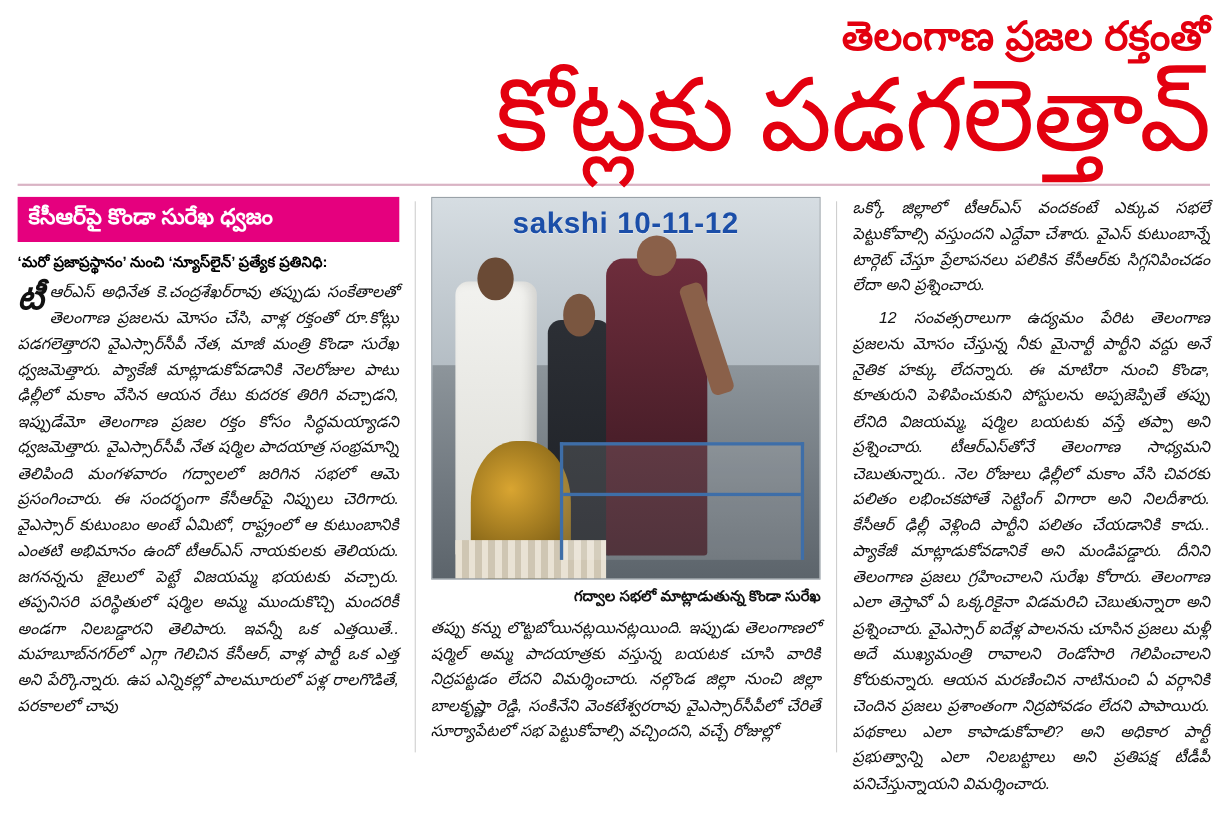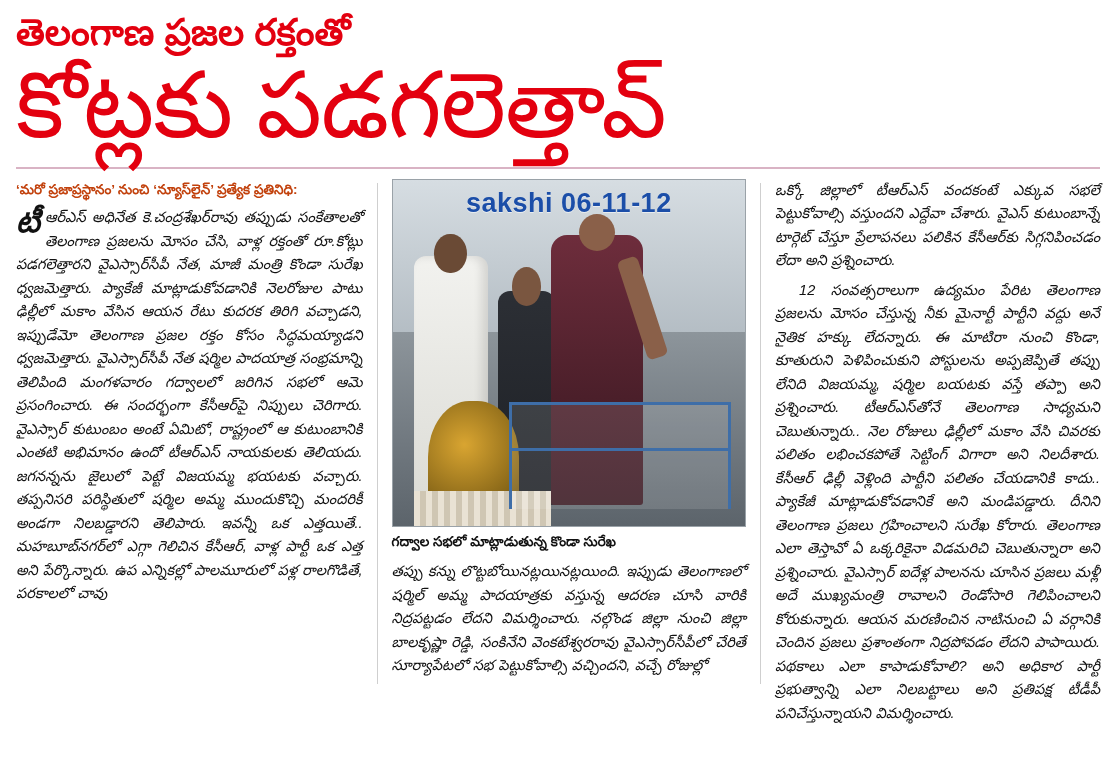--- a/index.html
+++ b/index.html
@@ -19,21 +19,21 @@
     position: relative;
     width: 1116px;
     height: 758px;
     background: #fff;
     box-sizing: border-box;
     padding: 0 16px;
   }
 
   
   .masthead {
-    text-align: left;
+    text-align: right;
     padding-top: 14px;
   }
   .kicker {
     font-size: 37px;
     line-height: 1.05;
     font-weight: bold;
     color: #e3000f;
     letter-spacing: 0px;
     font-family: "Liberation Sans", sans-serif;
   }
@@ -79,21 +79,21 @@
     font-weight: bold;
     font-size: 20px;
     padding: 7px 10px 9px 10px;
     line-height: 1.25;
     margin-bottom: 10px;
   }
 
   .byline {
     font-size: 13.5px;
     font-weight: bold;
-    color: #c2410c;
+    color: #000000;
     margin: 2px 0 8px 0;
     line-height: 1.3;
   }
 
   
   .body-text {
     font-size: 14.5px;
     line-height: 1.62;
     text-align: justify;
     color: #111;
@@ -207,21 +207,21 @@
   }
   .flowers {
     position: absolute;
     left: 6%; right: 55%; bottom: 0; height: 10%;
     background: repeating-linear-gradient(90deg,#e9e2d4 0 6px,#cfc6b3 6px 12px);
   }
 
   .caption {
     font-size: 13.5px;
     font-weight: bold;
-    text-align: left;
+    text-align: right;
     margin-top: 6px;
     line-height: 1.3;
     color: #111;
   }
   .caption-body {
     margin-top: 10px;
   }
 </style>
 </head>
 <body>
@@ -231,20 +231,21 @@
   <div class="masthead">
     <div class="kicker">తెలంగాణ ప్రజల రక్తంతో</div>
     <div class="headline">కోట్లకు పడగలెత్తావ్</div>
   </div>
 
   <hr class="rule">
 
   <div class="columns">
 
     <div class="col col-left">
+      <div class="pink-banner">కేసీఆర్‌పై కొండా సురేఖ ధ్వజం</div>
       <div class="byline">‘మరో ప్రజాప్రస్థానం’ నుంచి ‘న్యూస్‌లైన్’ ప్రత్యేక ప్రతినిధి:</div>
       <div class="body-text">
         <span class="dropcap">టీ</span>
         <span>ఆర్‌ఎస్ అధినేత కె.చంద్రశేఖర్‌రావు తప్పుడు సంకేతాలతో తెలంగాణ ప్రజలను మోసం చేసి, వాళ్ల రక్తంతో రూ.కోట్లు పడగలెత్తారని వైఎస్సార్‌సీపీ నేత, మాజీ మంత్రి కొండా సురేఖ ధ్వజమెత్తారు. ప్యాకేజీ మాట్లాడుకోవడానికి నెలరోజుల పాటు ఢిల్లీలో మకాం వేసిన ఆయన రేటు కుదరక తిరిగి వచ్చాడని, ఇప్పుడేమో తెలంగాణ ప్రజల రక్తం కోసం సిద్ధమయ్యాడని ధ్వజమెత్తారు. వైఎస్సార్‌సీపీ నేత షర్మిల పాదయాత్ర సంభ్రమాన్ని తెలిపింది మంగళవారం గద్వాలలో జరిగిన సభలో ఆమె ప్రసంగించారు. ఈ సందర్భంగా కేసీఆర్‌పై నిప్పులు చెరిగారు. వైఎస్సార్ కుటుంబం అంటే ఏమిటో, రాష్ట్రంలో ఆ కుటుంబానికి ఎంతటి అభిమానం ఉందో టీఆర్‌ఎస్ నాయకులకు తెలియదు. జగనన్నను జైలులో పెట్టే విజయమ్మ భయటకు వచ్చారు. తప్పనిసరి పరిస్థితులో షర్మిల అమ్మ ముందుకొచ్చి మందరికీ అండగా నిలబడ్డారని తెలిపారు. ఇవన్నీ ఒక ఎత్తయితే.. మహబూబ్‌నగర్‌లో ఎగ్గా గెలిచిన కేసీఆర్, వాళ్ల పార్టీ ఒక ఎత్త అని పేర్కొన్నారు. ఉప ఎన్నికల్లో పాలమూరులో పళ్ల రాలగొడితే, పరకాలలో చావు</span>
       </div>
     </div>
 
     <div class="vdiv"></div>
 
     <div class="col col-mid">
@@ -252,26 +253,26 @@
         <div class="photo">
           <div class="sky"></div>
           <div class="crowd"></div>
           <div class="fig fig-white"></div>
           <div class="fig fig-dark"></div>
           <div class="fig fig-speaker"></div>
           <div class="arm"></div>
           <div class="statue"></div>
           <div class="flowers"></div>
           <div class="rail"></div>
-          <div class="watermark">sakshi 06-11-12</div>
+          <div class="watermark">sakshi 10-11-12</div>
         </div>
         <div class="caption">గద్వాల సభలో మాట్లాడుతున్న కొండా సురేఖ</div>
       </div>
       <div class="body-text caption-body">
-        <span>తప్పు కన్ను లొట్టబోయినట్లయినట్లయింది. ఇప్పుడు తెలంగాణలో షర్మిల్ అమ్మ పాదయాత్రకు వస్తున్న ఆదరణ చూసి వారికి నిద్రపట్టడం లేదని విమర్శించారు. నల్గొండ జిల్లా నుంచి జిల్లా బాలకృష్ణా రెడ్డి, సంకినేని వెంకటేశ్వరరావు వైఎస్సార్‌సీపీలో చేరితే సూర్యాపేటలో సభ పెట్టుకోవాల్సి వచ్చిందని, వచ్చే రోజుల్లో</span>
+        <span>తప్పు కన్ను లొట్టబోయినట్లయినట్లయింది. ఇప్పుడు తెలంగాణలో షర్మిల్ అమ్మ పాదయాత్రకు వస్తున్న బయటక చూసి వారికి నిద్రపట్టడం లేదని విమర్శించారు. నల్గొండ జిల్లా నుంచి జిల్లా బాలకృష్ణా రెడ్డి, సంకినేని వెంకటేశ్వరరావు వైఎస్సార్‌సీపీలో చేరితే సూర్యాపేటలో సభ పెట్టుకోవాల్సి వచ్చిందని, వచ్చే రోజుల్లో</span>
       </div>
     </div>
 
     <div class="vdiv"></div>
 
     <div class="col col-right">
       <div class="body-text">
         <p>ఒక్కో జిల్లాలో టీఆర్‌ఎస్ వందకంటే ఎక్కువ సభలే పెట్టుకోవాల్సి వస్తుందని ఎద్దేవా చేశారు. వైఎస్ కుటుంబాన్నే టార్గెట్ చేస్తూ ప్రేలాపనలు పలికిన కేసీఆర్‌కు సిగ్గనిపించడం లేదా అని ప్రశ్నించారు.</p>
         <p class="indent">12 సంవత్సరాలుగా ఉద్యమం పేరిట తెలంగాణ ప్రజలను మోసం చేస్తున్న నీకు మైనార్టీ పార్టీని వద్దు అనే నైతిక హక్కు లేదన్నారు. ఈ మాటిరా నుంచి కొండా, కూతురుని పెళిపించుకుని పోస్టులను అప్పజెప్పితే తప్పు లేనిది విజయమ్మ, షర్మిల బయటకు వస్తే తప్పా అని ప్రశ్నించారు. టీఆర్‌ఎస్‌తోనే తెలంగాణ సాధ్యమని చెబుతున్నారు.. నెల రోజులు ఢిల్లీలో మకాం వేసి చివరకు పలితం లభించకపోతే సెట్టింగ్ విగారా అని నిలదీశారు. కేసీఆర్ ఢిల్లీ వెళ్లింది పార్టీని పలితం చేయడానికి కాదు.. ప్యాకేజీ మాట్లాడుకోవడానికే అని మండిపడ్డారు. దీనిని తెలంగాణ ప్రజలు గ్రహించాలని సురేఖ కోరారు. తెలంగాణ ఎలా తెస్తావో ఏ ఒక్కరికైనా విడమరిచి చెబుతున్నారా అని ప్రశ్నించారు. వైఎస్సార్ ఐదేళ్ల పాలనను చూసిన ప్రజలు మళ్లీ అదే ముఖ్యమంత్రి రావాలని రెండోసారి గెలిపించాలని కోరుకున్నారు. ఆయన మరణించిన నాటినుంచి ఏ వర్గానికి చెందిన ప్రజలు ప్రశాంతంగా నిద్రపోవడం లేదని పాపాయిరు. పథకాలు ఎలా కాపాడుకోవాలి? అని అధికార పార్టీ ప్రభుత్వాన్ని ఎలా నిలబట్టాలు అని ప్రతిపక్ష టీడీపీ పనిచేస్తున్నాయని విమర్శించారు.</p>
       </div>

